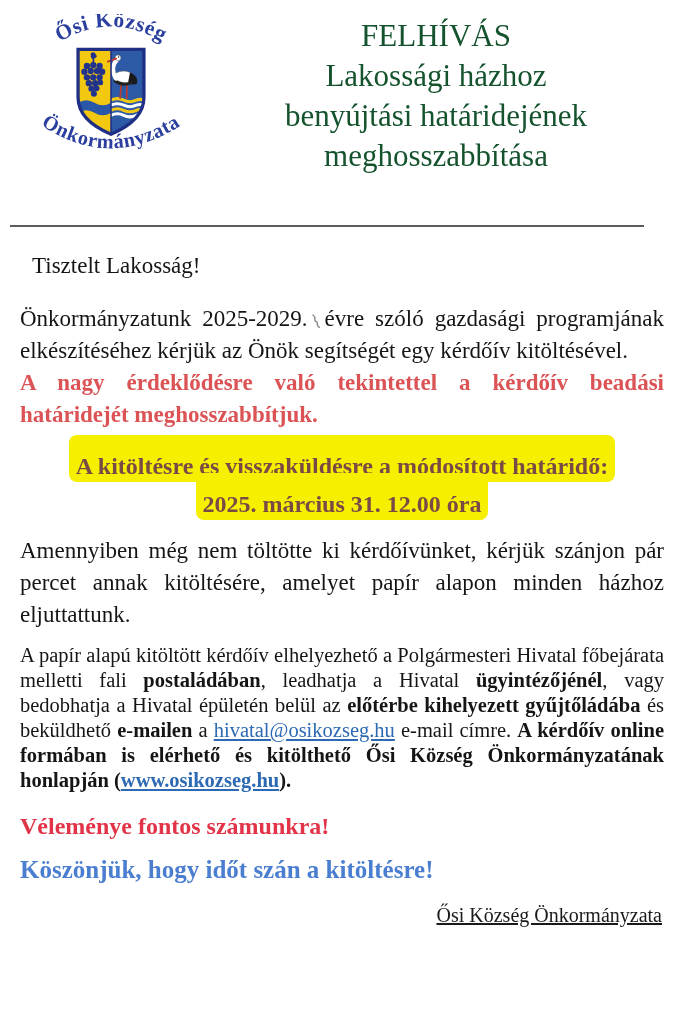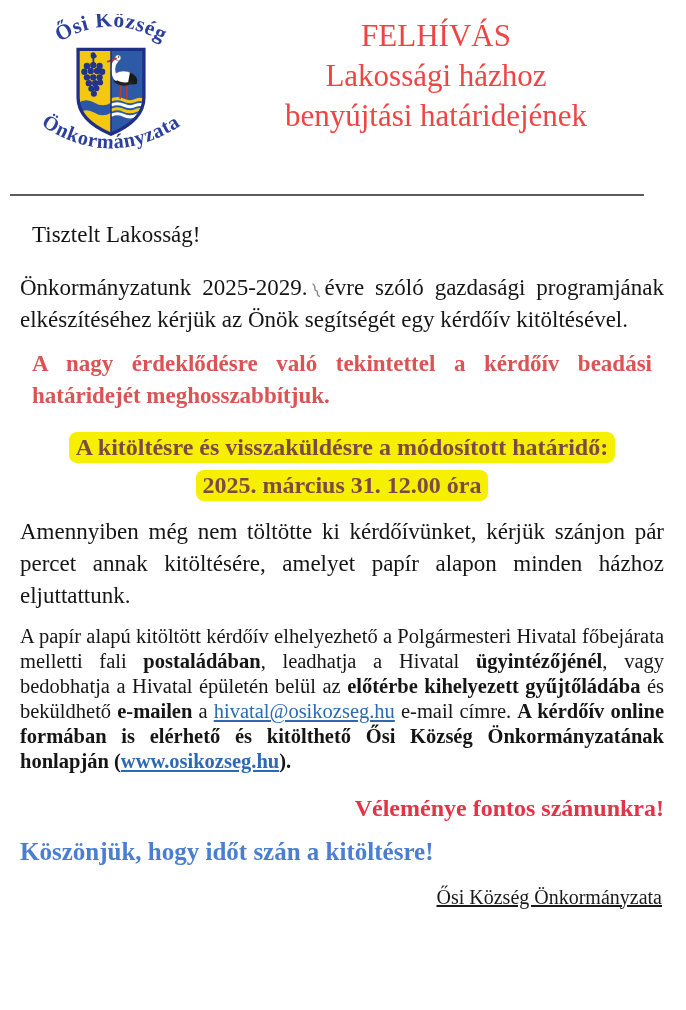--- a/index.html
+++ b/index.html
@@ -15,21 +15,21 @@
     padding-top: 10px;
   }
 
   
   .header { display: flex; align-items: flex-start; padding: 4px 14px 0 22px; }
   .logo { width: 178px; height: 152px; flex: none; }
   .logo svg { width: 100%; height: 100%; }
   .title-block {
     flex: 1;
     text-align: center;
-    color: #ef4444;
+    color: #14532d;
     font-size: 31px;
     line-height: 40px;
     margin-top: 2px;
     font-weight: 400;
   }
   .title-block .t-line { white-space: nowrap; }
 
   .divider {
     border: none;
     border-top: 2px solid #5c5c5c;
@@ -50,48 +50,48 @@
   .p1 { margin-top: 24px; }
 
   .pen-mark-svg { display: inline-block; vertical-align: -4px; margin: 0 2px; }
 
   .red-para {
     color: #db5355;
     font-weight: bold;
     font-size: 23px;
     line-height: 32px;
     text-align: justify;
-    margin: 12px;
+    margin: 0;
   }
 
   .highlight-block {
     margin-top: 16px;
     text-align: center;
     font-weight: bold;
     font-size: 24px;
     line-height: 38px;
     color: #7c4a45;
   }
-  .hl { background: #f6ef00; padding: 2px 7px 3px 7px; border-radius: 8px; }
+  .hl { background: #f6ef00; padding: 18px 7px 3px 7px; border-radius: 8px; }
 
   .p3 { margin-top: 12px; }
   .underlined-para { text-decoration: underline; }
 
   .p4 {
     margin-top: 12px;
     font-size: 20.5px;
     line-height: 25px;
     text-align: justify;
   }
   .b { font-weight: bold; }
   .link { color: #2d6ab3; text-decoration: underline; cursor: pointer; }
 
   .footer-red {
     margin: 20px 0 0 0;
-    text-align: right;
+    text-align: left;
     color: #e23448;
     font-weight: bold;
     font-size: 24px;
   }
   .footer-blue {
     margin: 16px 0 0 0;
     text-align: left;
     color: #4a7ed0;
     font-weight: bold;
     font-size: 25px;
@@ -177,20 +177,21 @@
 
         <path d="M44 28 L96 28 L96 66 Q96 84 70 95 Q44 84 44 66 Z" fill="none" stroke="#1e2f85" stroke-width="2.6"></path>
         <path d="M70 28 L70 95" stroke="#1e2f85" stroke-width="1.2"></path>
       </svg>
     </div>
 
     <h1 class="title-block">
       <div class="t-line">FELHÍVÁS</div>
       <div class="t-line">Lakossági házhoz</div>
       <div class="t-line">benyújtási határidejének</div>
+      <div class="t-line">meghosszabbítása</div>
     </h1>
   </div>
 
   <hr class="divider">
 
   <div class="content">
 
     <p class="salutation">Tisztelt Lakosság!</p>
 
     <p class="para p1"><span>Önkormányzatunk 2025-2029.</span><svg class="pen-mark-svg" width="13" height="18" viewBox="0 0 13 18">

